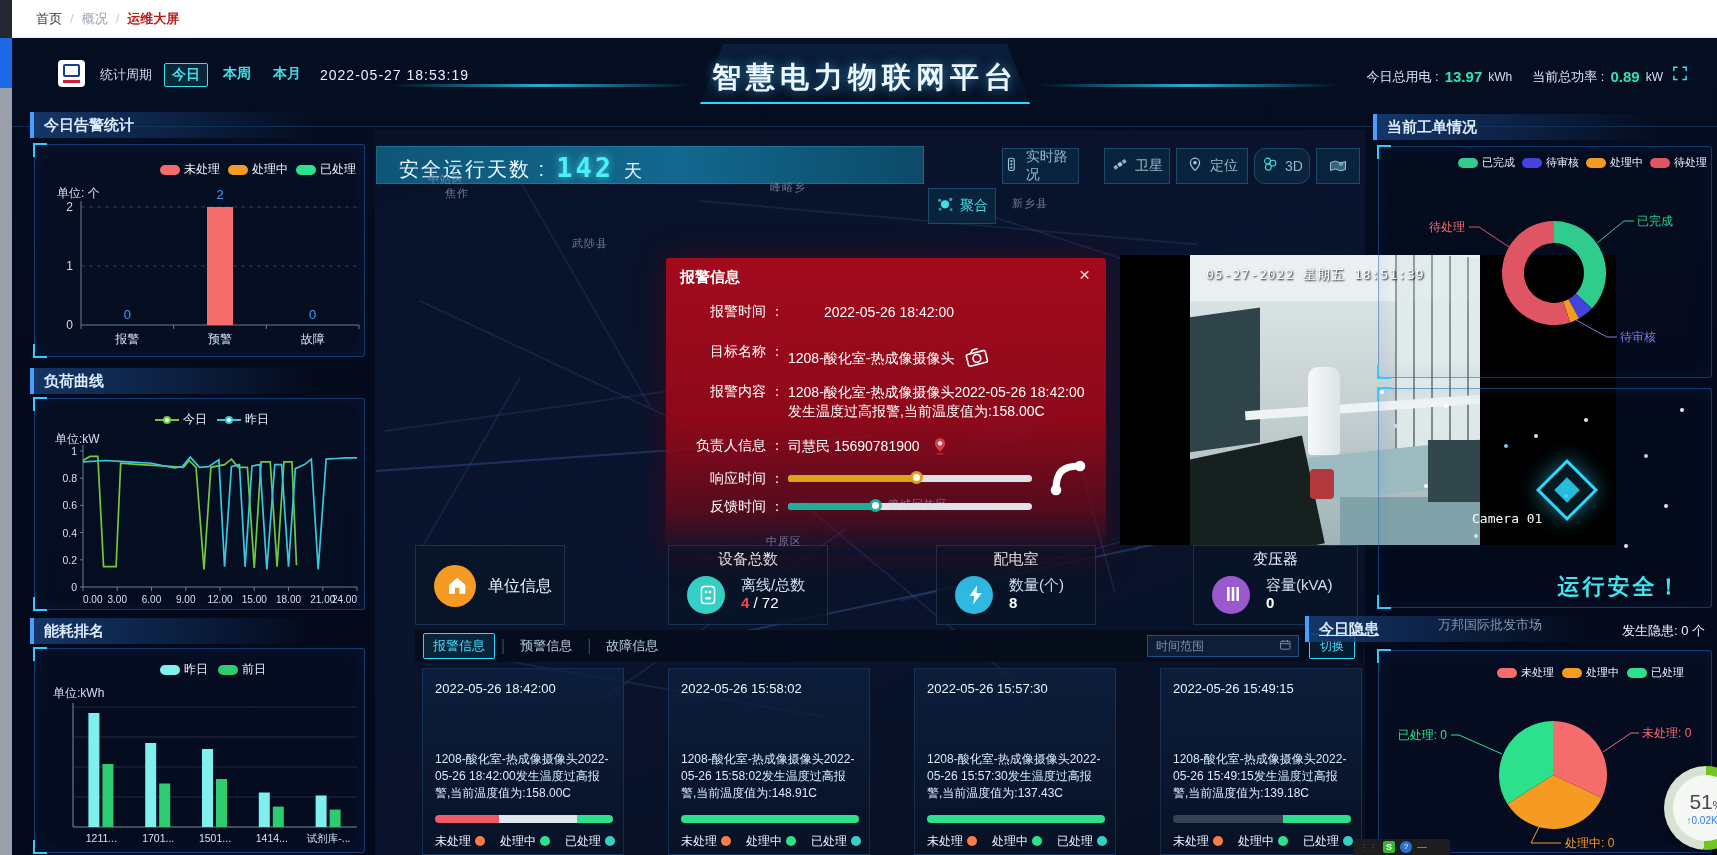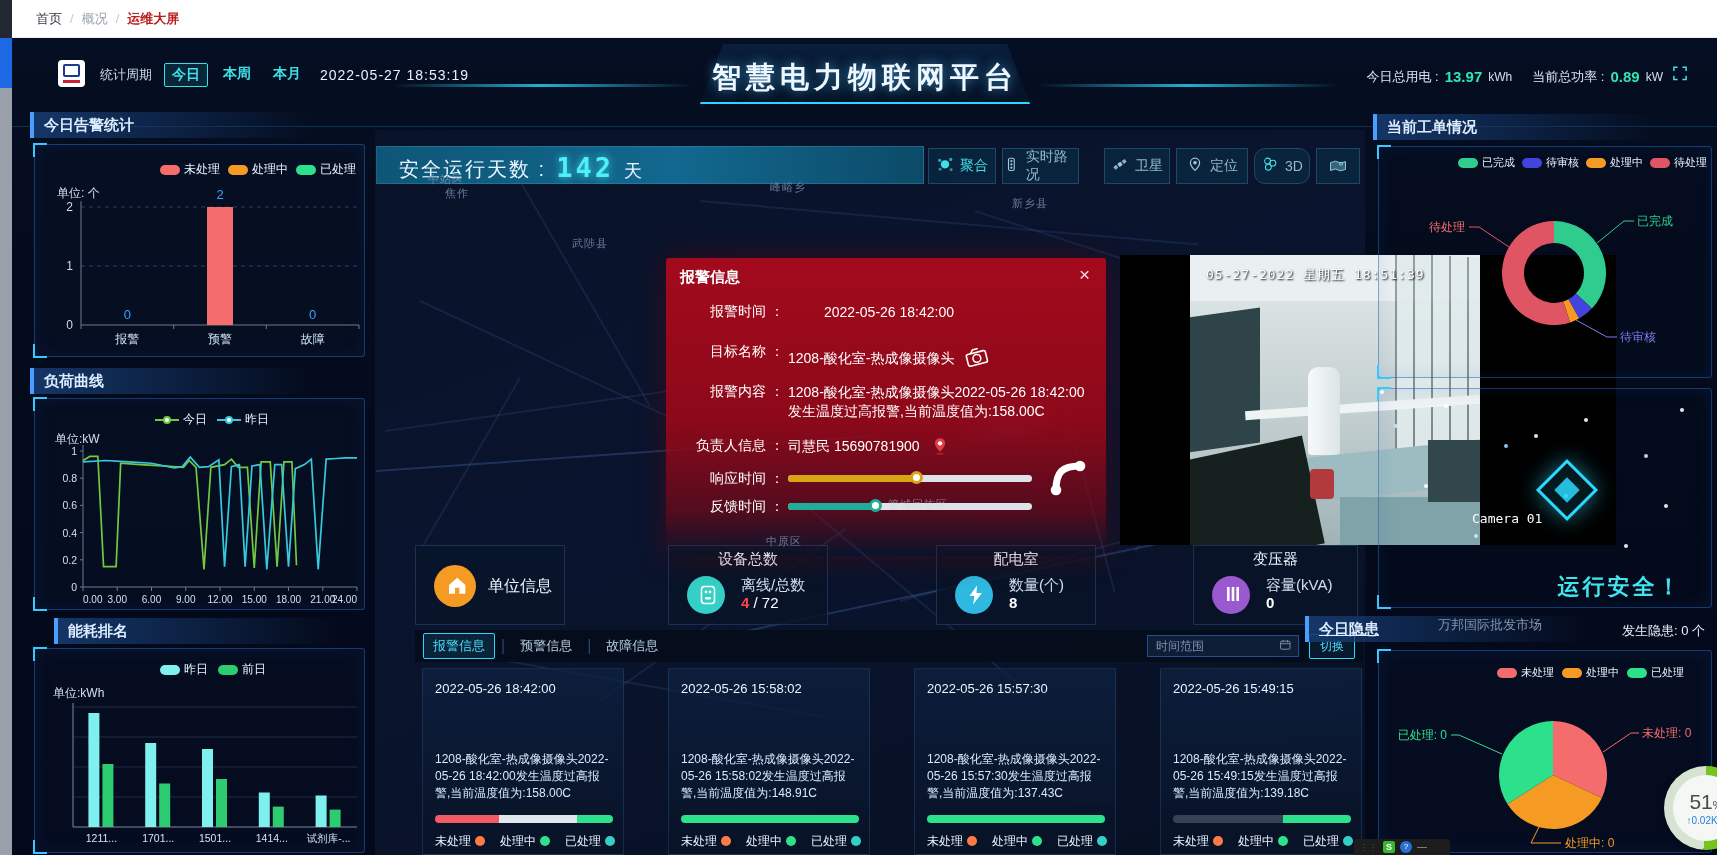--- a/index.html
+++ b/index.html
@@ -321,21 +321,21 @@
         <text x="253.5" y="204" text-anchor="middle" fill="#cfe0f0" font-size="10">18.00</text>
         <line x1="287.75" y1="188" x2="287.75" y2="192" stroke="#6a7a90"></line>
         <text x="287.75" y="204" text-anchor="middle" fill="#cfe0f0" font-size="10">21.00</text>
         <line x1="322" y1="188" x2="322" y2="192" stroke="#6a7a90"></line>
         <text x="322" y="204" text-anchor="end" fill="#cfe0f0" font-size="10">24.00</text>
         <polyline points="48,61.519999999999996 54.85,57.44 62.84166666666667,57.44 68.55,167.6 81.10833333333333,167.6 85.675,64.24 105.08333333333334,65.6 127.91666666666667,66.96 148.46666666666667,68.32 154.175,61.519999999999996 161.025,68.32 169.01666666666665,170.32 175.86666666666667,68.32 189.5666666666667,65.6 196.41666666666666,60.16000000000001 203.26666666666665,68.32 212.4,68.32 219.25,168.96 226.1,62.879999999999995 235.23333333333332,62.879999999999995 242.08333333333334,167.6 248.93333333333334,62.879999999999995 256.925,62.879999999999995 261.4916666666667,166.24" fill="none" stroke="#72c93f" stroke-width="1.7"></polyline>
         <polyline points="48,62.879999999999995 70.83333333333333,61.519999999999996 93.66666666666666,62.879999999999995 116.5,64.24 139.33333333333331,69 147.325,67.64 155.31666666666666,58.120000000000005 164.45,68.32 173.58333333333331,67.64 183.85833333333335,60.83999999999999 189.5666666666667,167.6 196.41666666666666,67.64 204.40833333333333,65.6 210.11666666666667,167.6 216.96666666666667,66.96 224.95833333333334,65.6 231.80833333333334,170.32 239.8,65.6 246.65,65.6 253.5,167.6 260.35,69.68 269.48333333333335,65.6 276.33333333333337,60.16000000000001 283.18333333333334,170.32 291.175,60.16000000000001 301.45,59.48000000000002 310.58333333333337,58.80000000000001 322,58.80000000000001" fill="none" stroke="#38c8dc" stroke-width="1.7"></polyline>
       </svg>
   </div>
 
-  <div class="abs sec-head" style="left:30px;top:618px;width:345px;margin-left:24px;">能耗排名</div>
+  <div class="abs sec-head" style="left:30px;top:618px;width:345px;">能耗排名</div>
   <div class="abs panel" style="left:34px;top:648px;width:331px;height:205px;">
     <div class="legend" id="legend-energy" style="left:125px;top:12px;">
         <span style="display: flex; align-items: center;">
           <span class="sw" style="background: rgb(126, 240, 238);"></span>
           <span>昨日</span>
         </span>
         <span style="display: flex; align-items: center;">
           <span class="sw" style="background: rgb(46, 204, 113);"></span>
           <span>前日</span>
         </span>
@@ -547,21 +547,21 @@
       <div class="sp">↑0.02K/s</div>
     </div>
   </div>
 
   <div id="taskbar" class="abs">
     <span id="tb-grip">⋮⋮</span>
     <span id="tb-s">S</span>
     <span id="tb-q">?</span>
     <span id="tb-m">—</span>
   </div>
-<div class="map-btn on" style="left: 928px; width: 68px;">
+<div class="map-btn on" style="left: 928px; width: 68px; margin-top: 40px;">
       <svg width="18" height="18" viewBox="0 0 18 22">
         <circle cx="9" cy="9" r="5" fill="#3fe0e8"></circle>
         <circle cx="2.5" cy="4" r="2" fill="#3fe0e8" opacity=".7"></circle>
         <circle cx="16" cy="3" r="2" fill="#3fe0e8" opacity=".7"></circle>
         <circle cx="3" cy="15" r="1.8" fill="#3fe0e8" opacity=".6"></circle>
         <circle cx="16.5" cy="15.5" r="1.8" fill="#3fe0e8" opacity=".6"></circle>
       </svg>
       <span>聚合</span>
     </div>
     <div class="map-btn" style="left: 1002px; width: 77px;">

